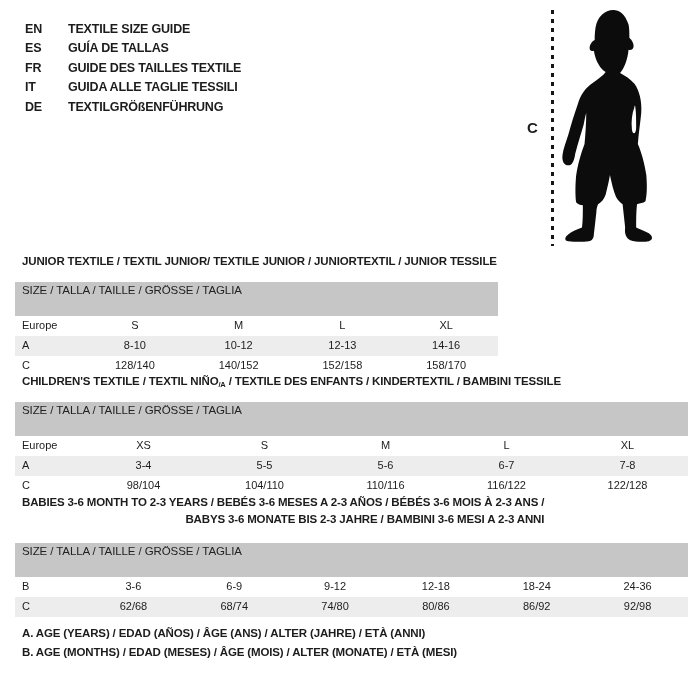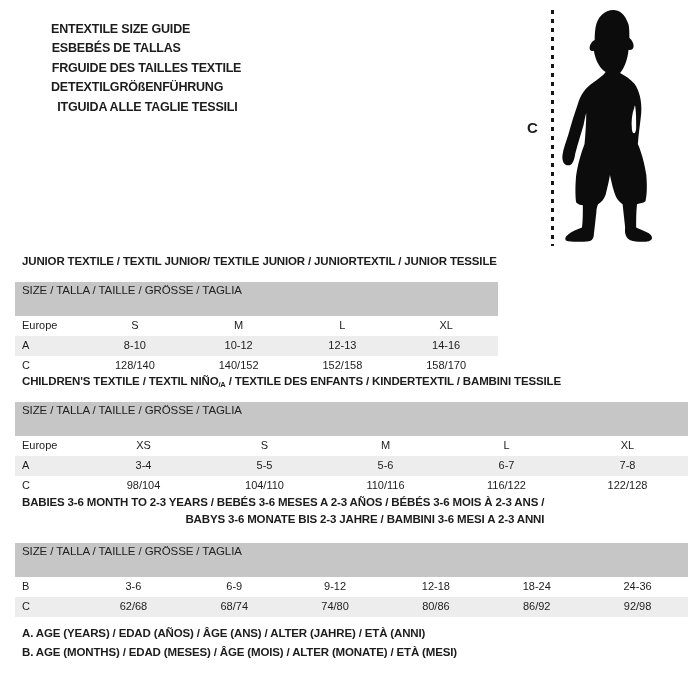--- a/index.html
+++ b/index.html
@@ -3,21 +3,21 @@
 <meta charset="utf-8">
 <style>
   html,body{margin:0;padding:0;}
   body{
     width:700px;height:700px;position:relative;background:#ffffff;
     font-family:"Liberation Sans", sans-serif;color:#1c1c1c;overflow:hidden;
   }
   .abs{position:absolute;}
 
   
-  #lang-list{left:25px;top:20px;text-align:right;}
+  #lang-list{left:25px;top:20px;}
   .lang-row{display:flex;line-height:19.4px;font-weight:bold;font-size:12.5px;letter-spacing:-0.2px;}
   .lang-code{width:43px;}
 
   
   #measure-line{left:551px;top:10px;width:3px;height:236px;
     background:repeating-linear-gradient(to bottom,#161616 0 4px,transparent 4px 9px);}
   #measure-label{left:527px;top:119px;font-weight:bold;font-size:15px;}
   #toddler{left:560px;top:8px;}
 
   
@@ -45,33 +45,33 @@
 </head>
 <body>
 
 <div id="lang-list" class="abs">
   <div class="lang-row">
     <span class="lang-code">EN</span>
     <span>TEXTILE SIZE GUIDE</span>
   </div>
   <div class="lang-row">
     <span class="lang-code">ES</span>
-    <span>BEBÉS DE TALLAS</span>
+    <span>GUÍA DE TALLAS</span>
   </div>
   <div class="lang-row">
     <span class="lang-code">FR</span>
     <span>GUIDE DES TAILLES TEXTILE</span>
   </div>
   <div class="lang-row">
+    <span class="lang-code">IT</span>
+    <span>GUIDA ALLE TAGLIE TESSILI</span>
+  </div>
+  <div class="lang-row">
     <span class="lang-code">DE</span>
     <span>TEXTILGRÖßENFÜHRUNG</span>
-  </div>
-  <div class="lang-row">
-    <span class="lang-code">IT</span>
-    <span>GUIDA ALLE TAGLIE TESSILI</span>
   </div>
 </div>
 
 <div id="measure-line" class="abs"></div>
 <div id="measure-label" class="abs">C</div>
 <svg id="toddler" class="abs" viewBox="0 0 130 245" width="110" height="238" preserveAspectRatio="none">
   <path fill="#0c0c0c" fill-rule="evenodd" d="
     M63,2 C53,2 44,9 42,20 C41,26 41,30 41,33 C38,34 35,38 35,41 C35,44 37,45 40,44
     C42,55 48,63 54,66 C51,70 45,73 39,77 C30,82 24,90 21,99 C17,109 13,120 10,130
     C7,138 4,145 3,151 C2,158 5,162 10,162 C15,162 17,156 18,150 C21,140 25,129 28,120

